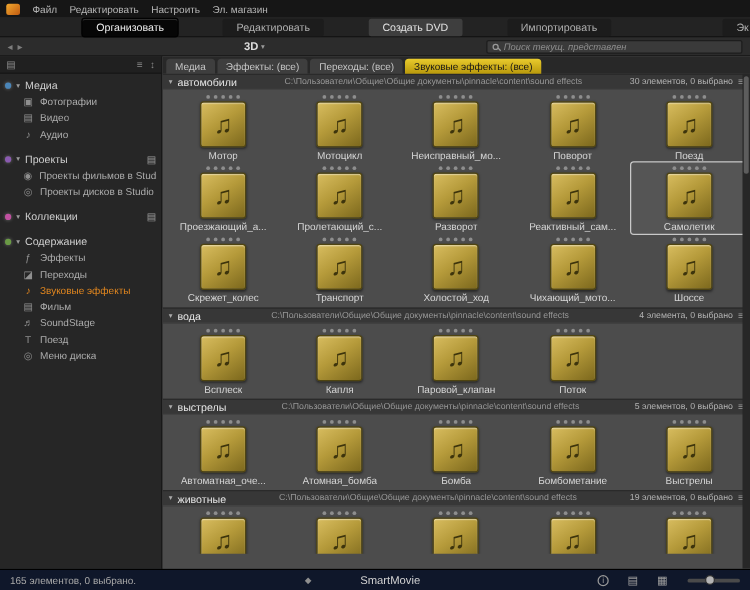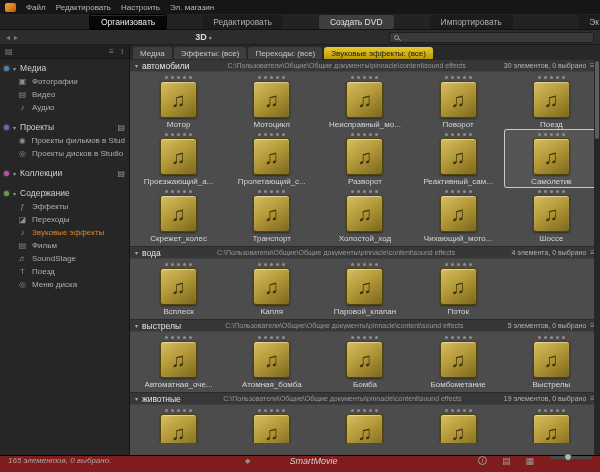--- a/index.html
+++ b/index.html
@@ -10,21 +10,21 @@
   .titlebar{height:14px;background:#161616;display:flex;align-items:center;padding:0 5px;gap:10px;}
   .appicon{width:11px;height:9px;border-radius:2px;background:linear-gradient(135deg,#f2a92f,#c05a10);flex:0 0 auto;}
   .menu-item{font-size:8px;color:#b8b8b8;cursor:default;}
 
   
   .mtabs{height:16px;background:#232323;display:flex;align-items:center;padding:0 4px;gap:36px;border-bottom:1px solid #111;}
   .mtab{font-size:8.5px;color:#b0b0b0;background:#1c1c1c;padding:2px 11px;border-radius:2px;white-space:nowrap;}
   .mtab.active{background:#060606;color:#ededed;box-shadow:0 0 0 1px #000, inset 0 1px 0 #2c2c2c;}
   .mtab.light{background:#3e3e3e;color:#e2e2e2;}
   .mtab.edge{margin-left:auto;margin-right:-14px;}
-  .mtab:first-child{margin-left:86px;}
+  .mtab:first-child{margin-left:62px;}
 
   
   .toolbar{height:15px;background:#2c2c2c;border-bottom:1px solid #1b1b1b;display:flex;align-items:center;padding:0 6px;}
   .navic{font-size:8px;color:#7d7d7d;margin-right:4px;}
   .sp{flex:1;}
   .t3d{font-size:9px;color:#dcdcdc;font-weight:bold;}
   .t3d-arrow{font-size:6px;color:#9a9a9a;margin:0 4px 0 2px;}
   .search{width:205px;height:11px;background:#3a3a3a;border:1px solid #1d1d1d;border-radius:2px;display:flex;align-items:center;padding:0 4px;gap:4px;}
   .mag{width:5px;height:5px;border:1px solid #9a9a9a;border-radius:50%;position:relative;flex:0 0 auto;}
   .mag::after{content:'';position:absolute;width:3px;height:1px;background:#9a9a9a;transform:rotate(45deg);right:-3px;bottom:-1px;}
@@ -73,21 +73,21 @@
         background:linear-gradient(145deg,#d8bd60 0%,#b59a3a 45%,#7c681d 100%);
         box-shadow:inset 0 1px 1px rgba(255,255,255,.45),0 1px 2px rgba(0,0,0,.45);
         color:#3d340c;font-size:20px;line-height:36px;text-align:center;}
   .clabel{margin-top:2px;font-size:8px;color:#d6d6d6;max-width:86px;white-space:nowrap;overflow:hidden;}
 
   
   .vscroll{position:absolute;top:14px;right:0;width:6px;height:396px;background:#272727;}
   .vthumb{position:absolute;top:2px;left:1px;width:4px;height:78px;border-radius:2px;background:#5d5d5d;}
 
   
-  .statusbar{height:17px;background:#7f1d1d;border-top:1px solid #000;display:flex;align-items:flex-start;padding:0 8px;gap:8px;font-style:italic;}
+  .statusbar{height:17px;background:#0f172a;border-top:1px solid #000;display:flex;align-items:center;padding:0 8px;gap:8px;}
   .sb-left{font-size:8px;color:#a8a8a8;white-space:nowrap;}
   .sb-center{display:flex;align-items:center;gap:4px;}
   .sb-diamond{font-size:7px;color:#8f8f8f;}
   .sb-smart{font-size:9px;color:#d2d2d2;margin-left:35px;}
   .sb-ic{font-size:9px;color:#9a9a9a;margin-left:7px;}
   .sb-info{width:9px;height:9px;border:1px solid #9a9a9a;border-radius:50%;font-size:7px;color:#9a9a9a;line-height:8px;text-align:center;margin-left:7px;}
   .sb-slider{width:42px;height:3px;background:#4a4a4a;border-radius:2px;position:relative;margin-left:8px;}
   .sb-knob{position:absolute;top:-3px;left:14px;width:8px;height:8px;border-radius:50%;background:#b5b5b5;border:1px solid #333;}
 </style>
 </head>
@@ -115,20 +115,21 @@
 
   <div class="toolbar">
     <span class="navic">◂</span>
     <span class="navic">▸</span>
     <span class="sp"></span>
     <span class="t3d">3D</span>
     <span class="t3d-arrow">▾</span>
     <span class="sp"></span>
     <div class="search">
       <span class="mag"></span>
+      <input placeholder="Поиск текущ. представлен" style="">
     </div>
   </div>
 
   <div class="body">
     <div class="sidebar">
       <div class="sbar-top">
         <span class="ic">▤</span>
         <span class="ic">≡</span>
         <span class="ic">↕</span>
       </div>

